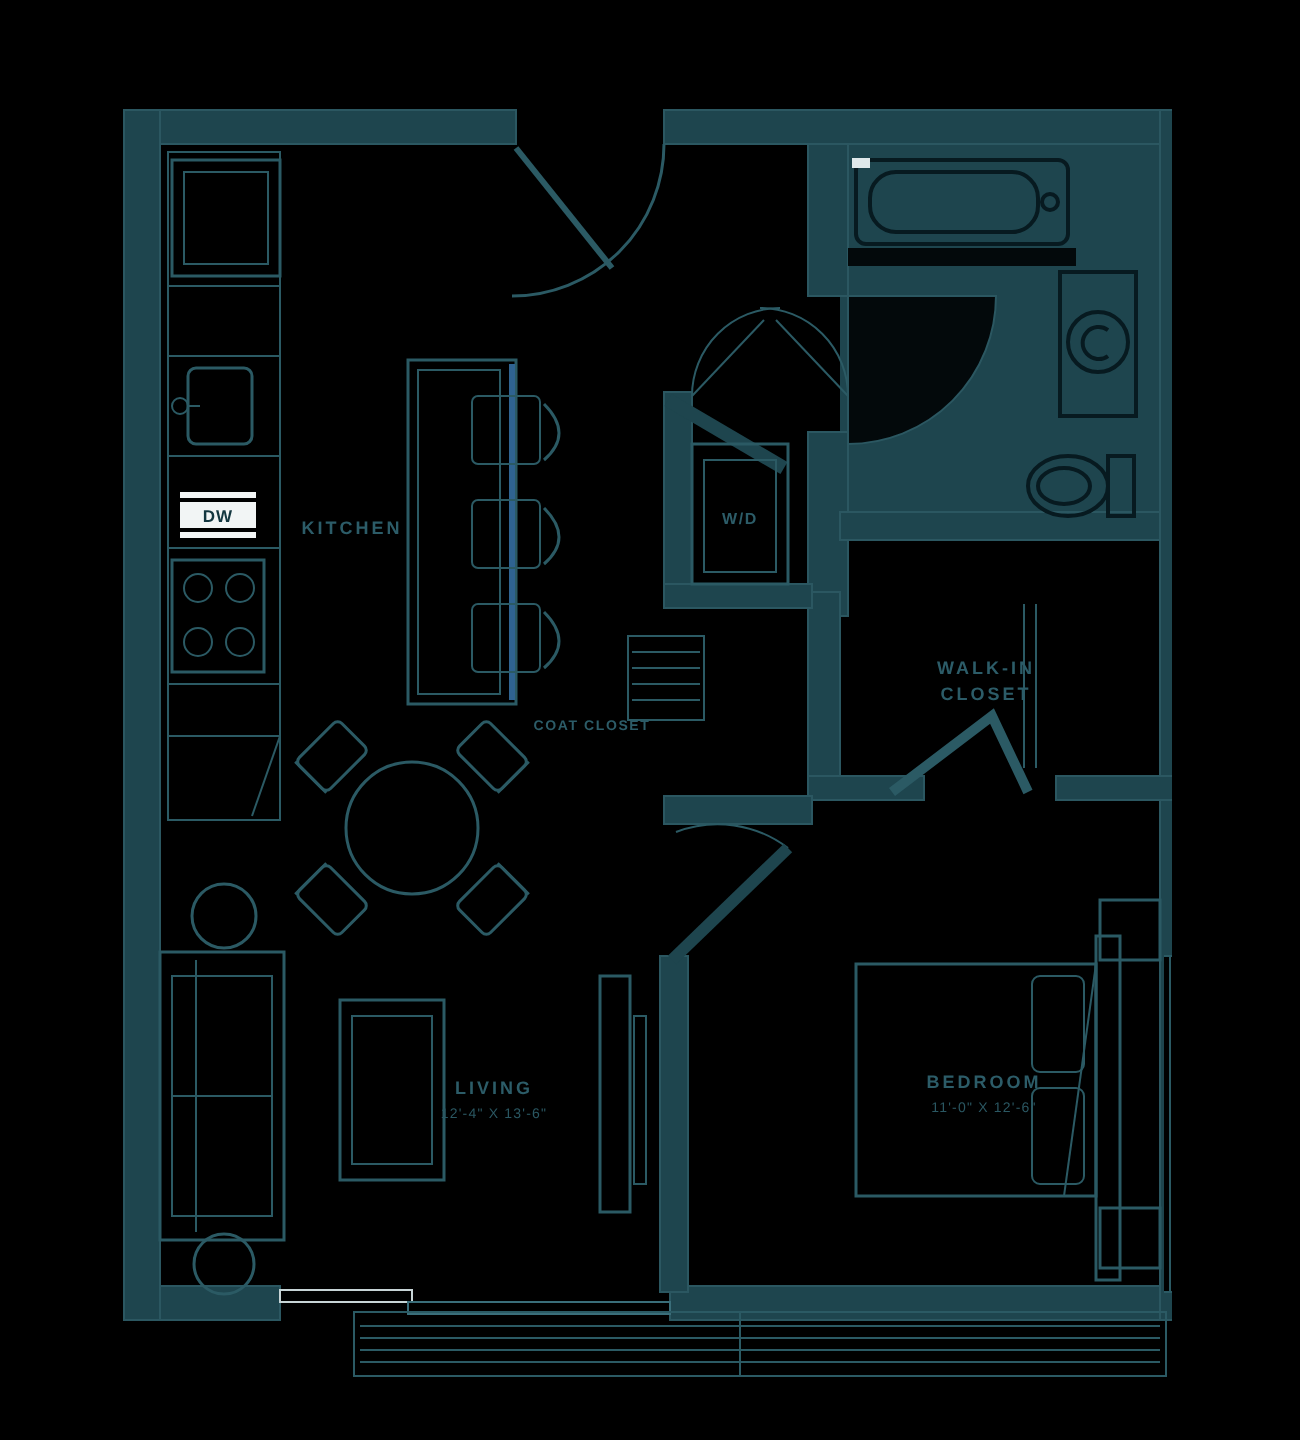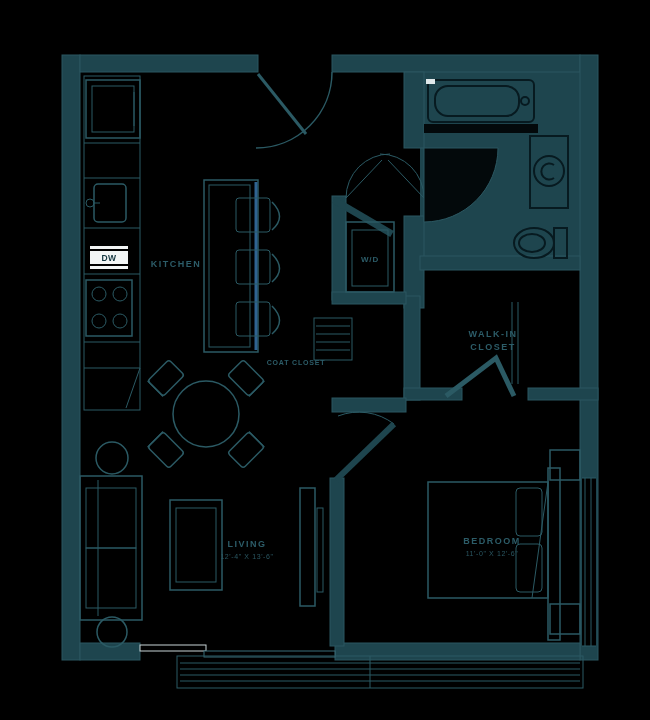--- a/index.html
+++ b/index.html
@@ -1,16 +1,16 @@
 <!DOCTYPE html>
 <html><head>
 <meta charset="utf-8">
 <style>
   html,body{margin:0;padding:0;background:#000;}
-  .plan{position:relative;width:650px;height:720px;background:#000;overflow:hidden;}
+  .plan{position:relative;width:586px;height:720px;background:#000;overflow:hidden;}
   svg{display:block;}
   text{font-family:"Liberation Sans","DejaVu Sans",sans-serif;}
   .room-label{fill:#2c5c68;font-size:9px;font-weight:bold;letter-spacing:1.5px;text-anchor:middle;}
   .dim-label{fill:#2a5762;font-size:7px;letter-spacing:0.6px;text-anchor:middle;}
   .small-label{fill:#2c5c68;font-size:7px;font-weight:bold;letter-spacing:0.8px;text-anchor:middle;}
   .dw-label{fill:#143740;font-size:8.5px;font-weight:bold;letter-spacing:0.5px;text-anchor:middle;}
   .wall{fill:#1e454e;stroke:#2b5761;stroke-width:1;}
   .fx{fill:none;stroke:#2b5a64;stroke-width:1.5;}
   .fx-thin{fill:none;stroke:#2b5a64;stroke-width:1;}
   .fx-dark{fill:none;stroke:#071a20;stroke-width:2;}

